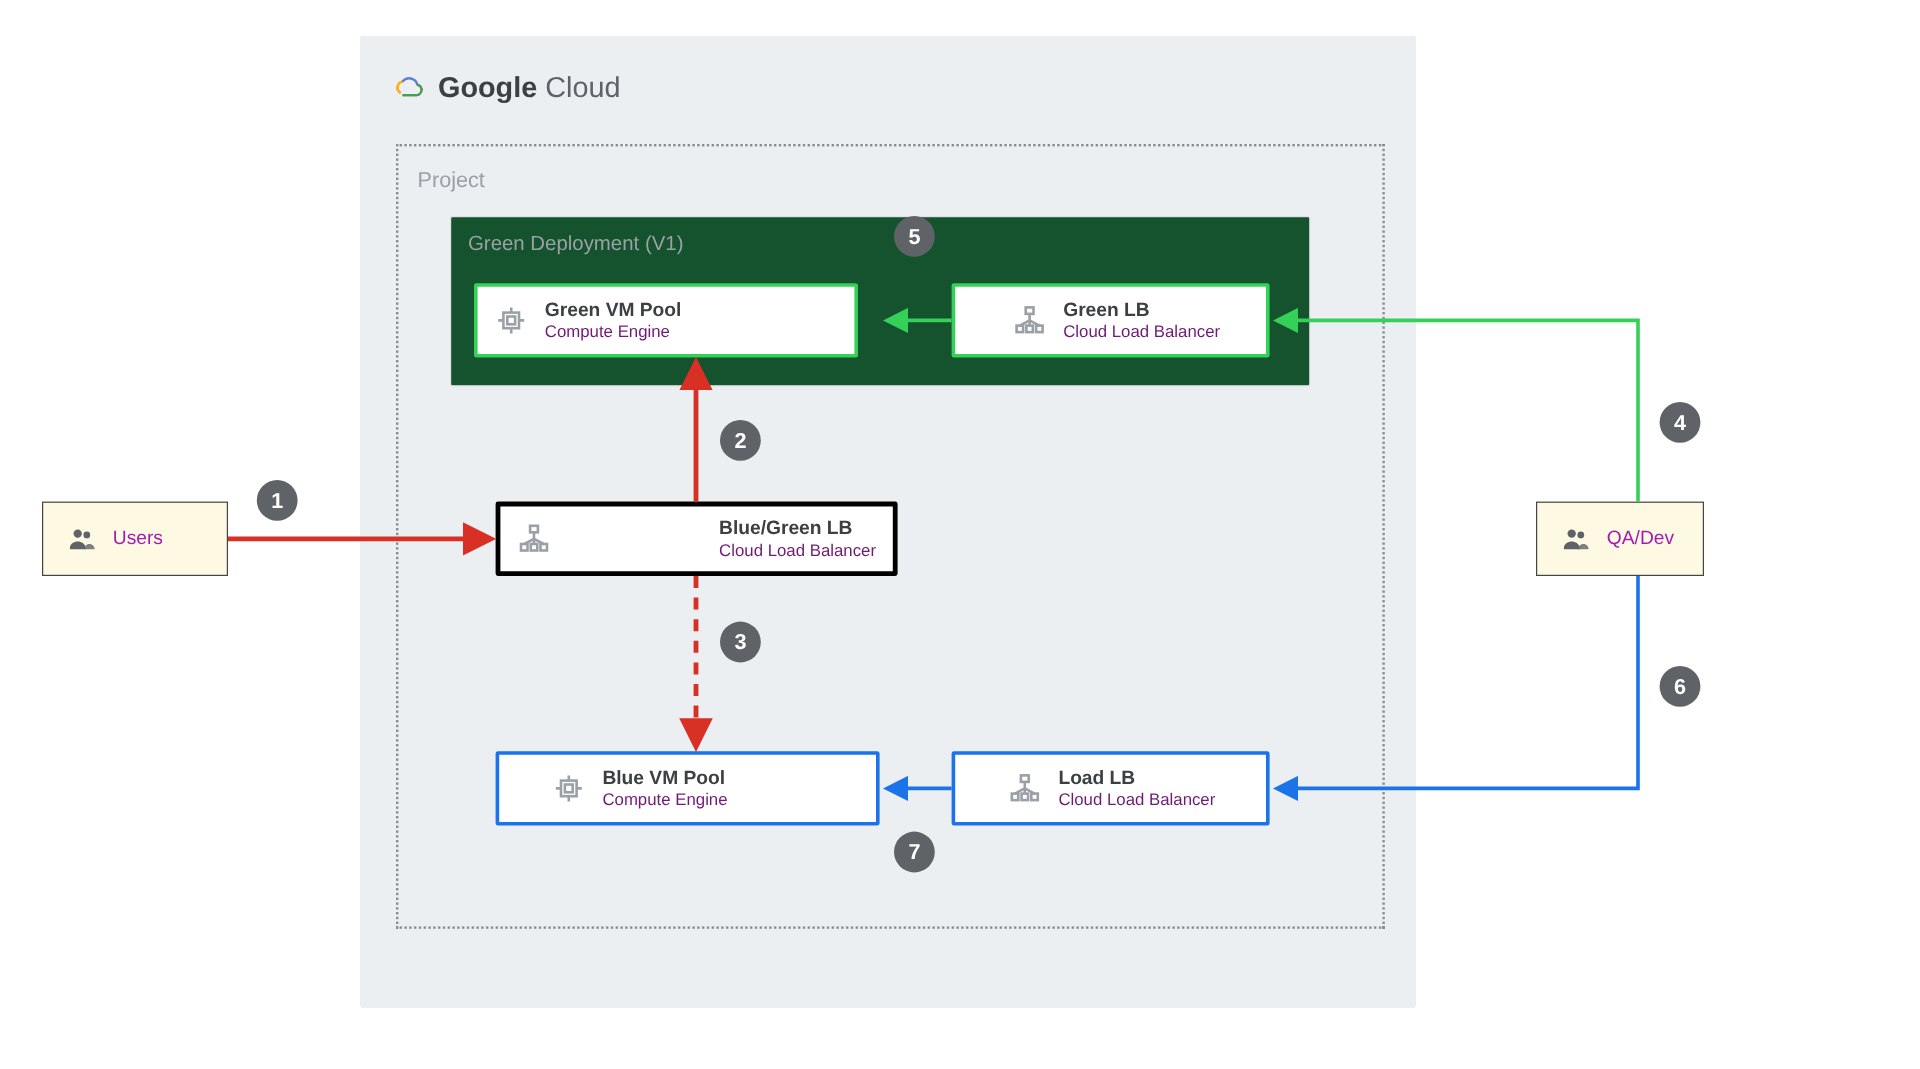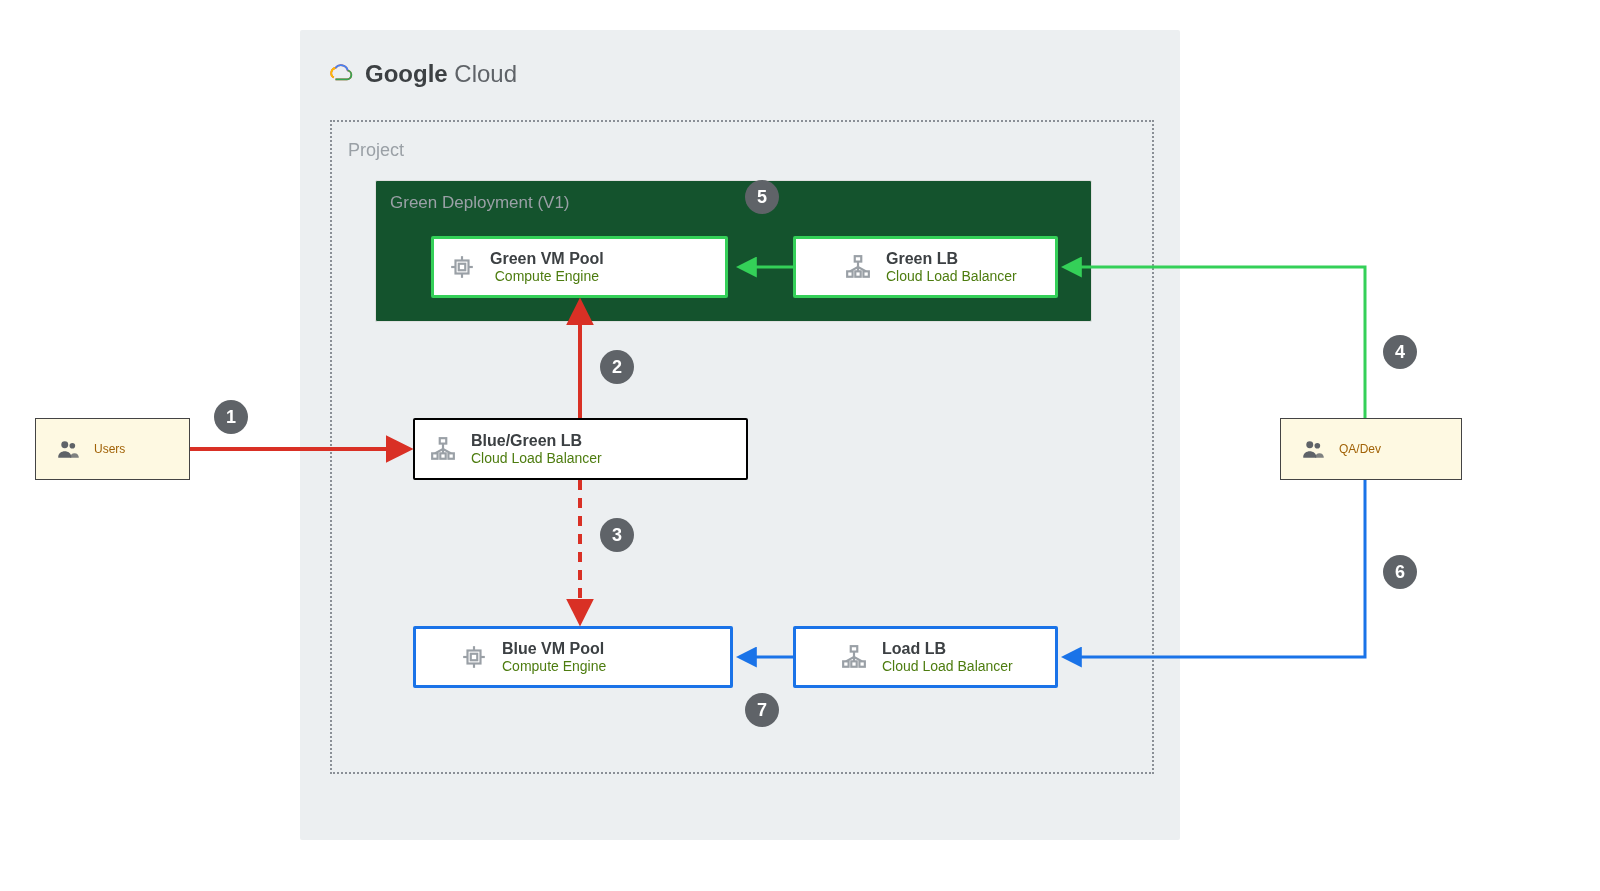--- a/index.html
+++ b/index.html
@@ -91,39 +91,39 @@
     align-items: center;
     gap: 14px;
     padding: 0 14px;
     box-sizing: border-box;
     height: 62px;
     border: 3px solid transparent;
     border-radius: 2px;
   }
   .comp.green { border-color: #34d058; }
   .comp.blue  { border-color: #1a73e8; padding-left: 44px; }
-  .comp.plain { border: 2px solid #000000; }
+  .comp.plain { border: 4px solid #000000; justify-content: space-between; }
 
   .comp .txt { display: flex; flex-direction: column; line-height: 1.2; }
   .comp .title { color: #3c4043; font-weight: 600; font-size: 16px; }
-  .comp .sub   { color: #4d7c0f; font-size: 14px; }
+  .comp .sub   { color: #701a75; font-size: 14px; }
 
   
   .actor {
     position: absolute;
     border: 1px solid #444;
     background: #fef9e2;
     display: flex;
     align-items: center;
     gap: 12px;
     padding: 0 18px;
     height: 62px;
     box-sizing: border-box;
   }
-  .actor .title { color: #a16207; font-size: 12px; }
+  .actor .title { color: #a21caf; font-size: 16px; }
 
   
   .badge {
     position: absolute;
     width: 34px;
     height: 34px;
     border-radius: 50%;
     background: #5f6368;
     color: #fff;
     font-size: 18px;
@@ -165,21 +165,21 @@
     </span>
   </div>
 
   <div class="project"></div>
   <div class="project-label">Project</div>
 
   <div class="card" style="left:375px; top:180px; width:715px; height:140px;">
     <div class="card-label">Green Deployment (V1)</div>
   </div>
 
-  <div class="comp green" style="left:431px; top:236px; width:297px;text-align:center;">
+  <div class="comp green" style="left:395px; top:236px; width:320px;">
     <span class="icon">
       <svg viewBox="0 0 24 24" width="26" height="26" fill="none" stroke="#9aa0a6" stroke-width="2">
         <rect x="6" y="6" width="12" height="12"></rect>
           <rect x="9" y="9" width="6" height="6"></rect>
         <line x1="12" y1="2" x2="12" y2="6"></line>
           <line x1="12" y1="18" x2="12" y2="22"></line>
         <line x1="2" y1="12" x2="6" y2="12"></line>
           <line x1="18" y1="12" x2="22" y2="12"></line>
       </svg>
     </span>
@@ -269,21 +269,21 @@
       <svg viewBox="0 0 24 24" width="26" height="26" fill="#5f6368">
         <circle cx="9" cy="8" r="3.2"></circle>
           <circle cx="16" cy="9" r="2.6"></circle>
         <path d="M3 19c0-3 3-5 6-5s6 2 6 5v1H3z"></path>
           <path d="M14 20c0-2 1.5-4 4-4s4 2 4 4v0h-8z" opacity="0.8"></path>
       </svg>
     </span>
     <span class="title">Users</span>
   </div>
 
-  <div class="actor" style="left:1280px; top:418px; width:182px;gap:12px;">
+  <div class="actor" style="left:1280px; top:418px; width:140px;gap:12px;">
     <span class="icon">
       <svg viewBox="0 0 24 24" width="26" height="26" fill="#5f6368">
         <circle cx="9" cy="8" r="3.2"></circle>
           <circle cx="16" cy="9" r="2.6"></circle>
         <path d="M3 19c0-3 3-5 6-5s6 2 6 5v1H3z"></path>
           <path d="M14 20c0-2 1.5-4 4-4s4 2 4 4v0h-8z" opacity="0.8"></path>
       </svg>
     </span>
     <span class="title">QA/Dev</span>
   </div>

